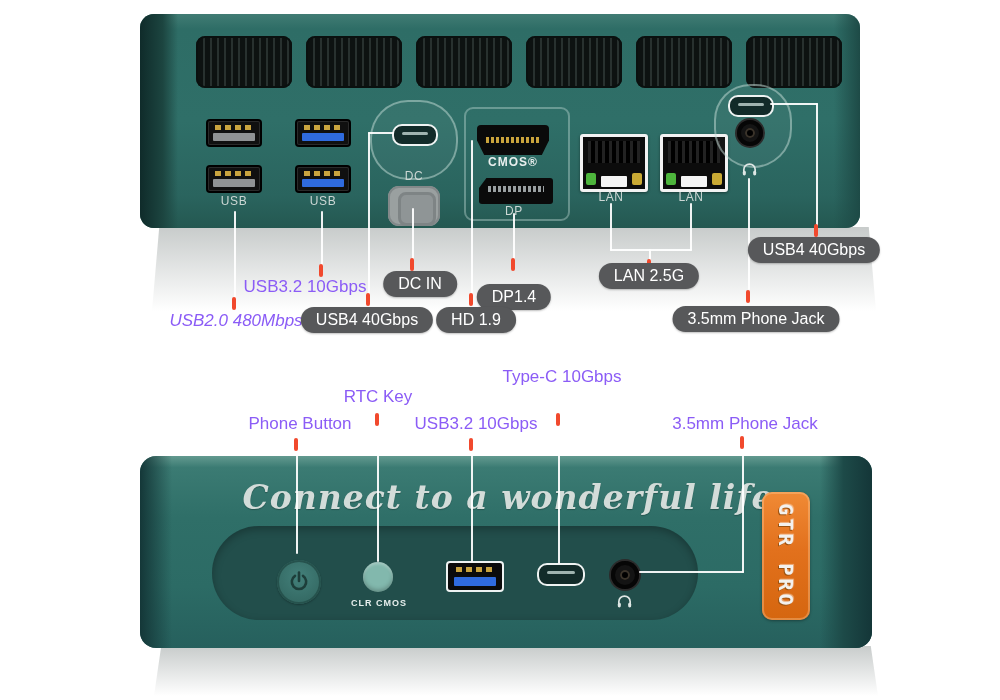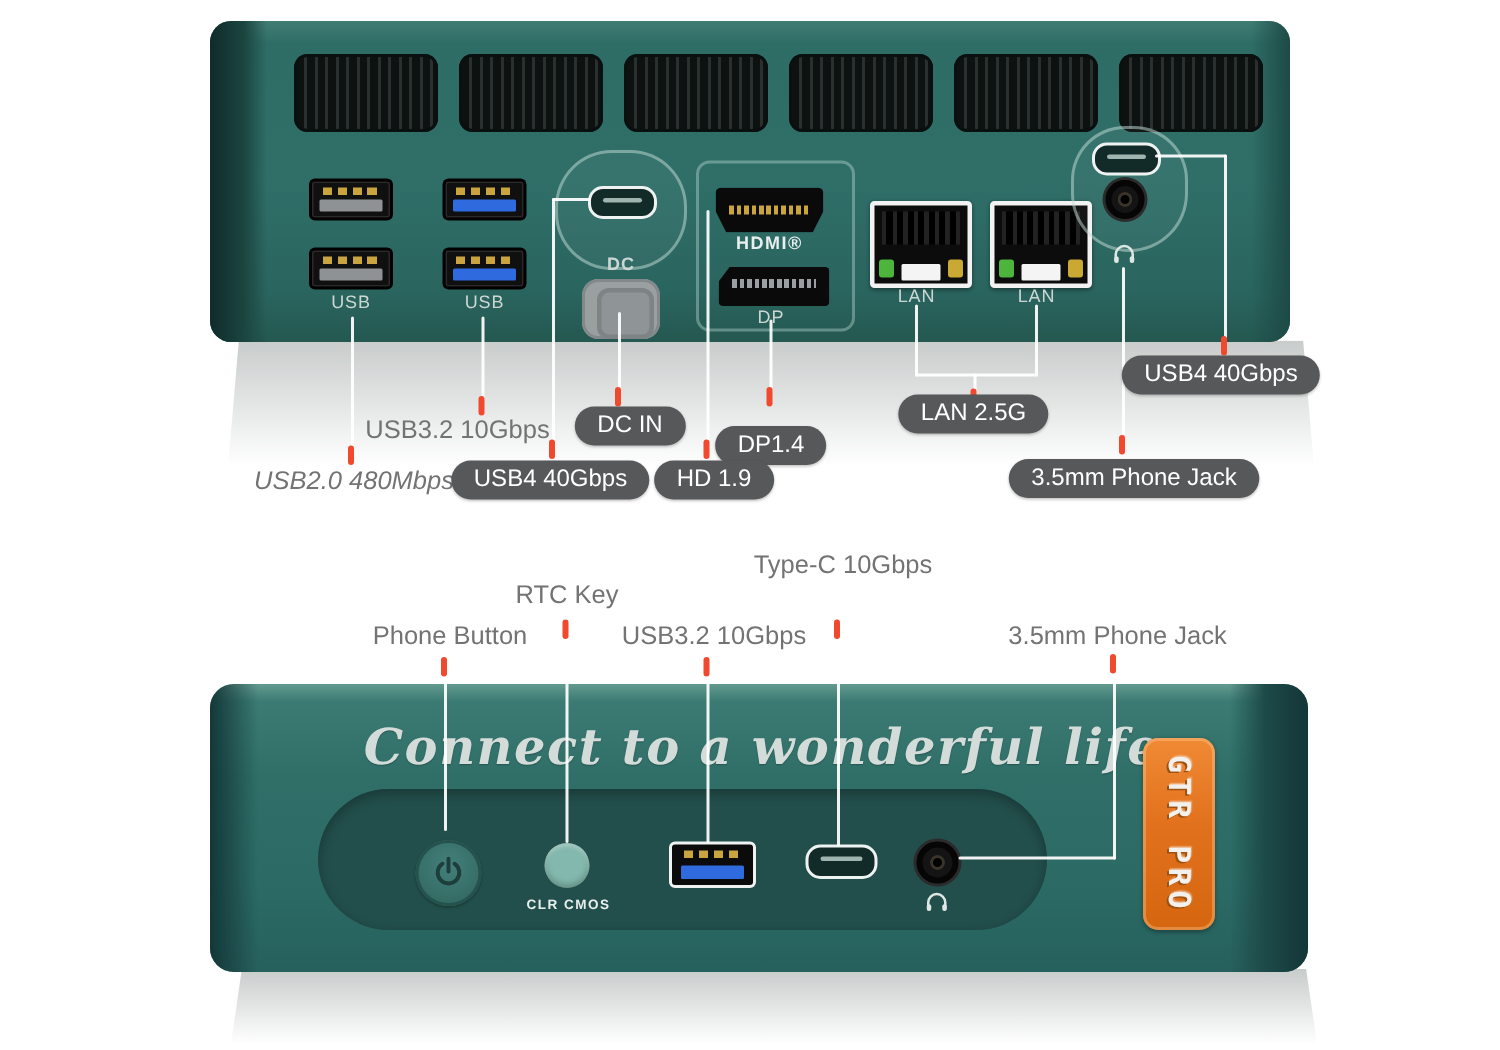--- a/index.html
+++ b/index.html
@@ -4,21 +4,21 @@
 <style>
   html,body{margin:0;padding:0;background:#fff;}
   #stage{position:relative;width:1000px;height:700px;background:#fff;overflow:hidden;
          font-family:"Liberation Sans",sans-serif;}
   .abs{position:absolute;}
   
   .line{position:absolute;width:2px;background:rgba(255,255,255,.93);border-radius:1px;}
   .hline{position:absolute;height:2px;background:rgba(255,255,255,.93);border-radius:1px;}
   .tick{position:absolute;width:4px;height:13px;background:#f1492d;border-radius:2px;}
   
-  .lbl{position:absolute;transform:translateX(-50%);color:#737373;
+  .lbl{position:absolute;transform:translateX(-50%);color:#8b5cf6;
        font:500 17px/20px "Liberation Sans",sans-serif;white-space:nowrap;}
   .pill{position:absolute;transform:translateX(-50%);background:#57585a;color:#fff;
         font:400 16px/26px "Liberation Sans",sans-serif;padding:0 15px;height:26px;
         border-radius:14px;white-space:nowrap;box-shadow:0 1px 2px rgba(0,0,0,.25);}
   .plbl{position:absolute;transform:translateX(-50%);color:#ccd7d4;
         font:400 12px/14px "Liberation Sans",sans-serif;letter-spacing:.6px;white-space:nowrap;}
   
   .device{position:absolute;border-radius:14px;}
   #back-device{left:140px;top:14px;width:720px;height:214px;
     background:linear-gradient(180deg,#417c74 0%,#2e6d66 7%,#2f6f68 50%,#2a645e 85%,#245851 100%);}
@@ -144,30 +144,30 @@
       <i class="pins"></i>
       <i class="tongue"></i>
     </div>
   <div class="plbl" style="left:234px;top:194px;">USB</div>
   <div class="plbl" style="left:323px;top:194px;">USB</div>
 
   <div class="cutout" style="left:370px;top:100px;width:84px;height:76px;border-radius:38px;"></div>
   <div class="usbc" style="left:392px;top:124px;">
       <i></i>
     </div>
-  <div class="plbl" style="left:414px;top:169px;font-weight:700;">DC</div>
+  <div class="plbl" style="left:414px;top:169px;font-weight:400;">DC</div>
   <div id="dc-barrel">
       <i></i>
     </div>
 
   <div class="cutout" style="left:464px;top:107px;width:102px;height:110px;border-radius:9px;background:none;border-color:rgba(195,220,214,.4);"></div>
   <div id="hdmi-port">
       <i></i>
     </div>
-  <div id="hdmi-lbl">HDMI®</div>
+  <div id="hdmi-lbl">CMOS®</div>
   <div id="dp-port">
       <i></i>
     </div>
   <div class="plbl" style="left:514px;top:204px;">DP</div>
 
   <div class="lan" style="left:580px;top:134px;">
     <i class="slats"></i>
       <i class="clip"></i>
       <i class="ledg"></i>
       <i class="ledy"></i>

